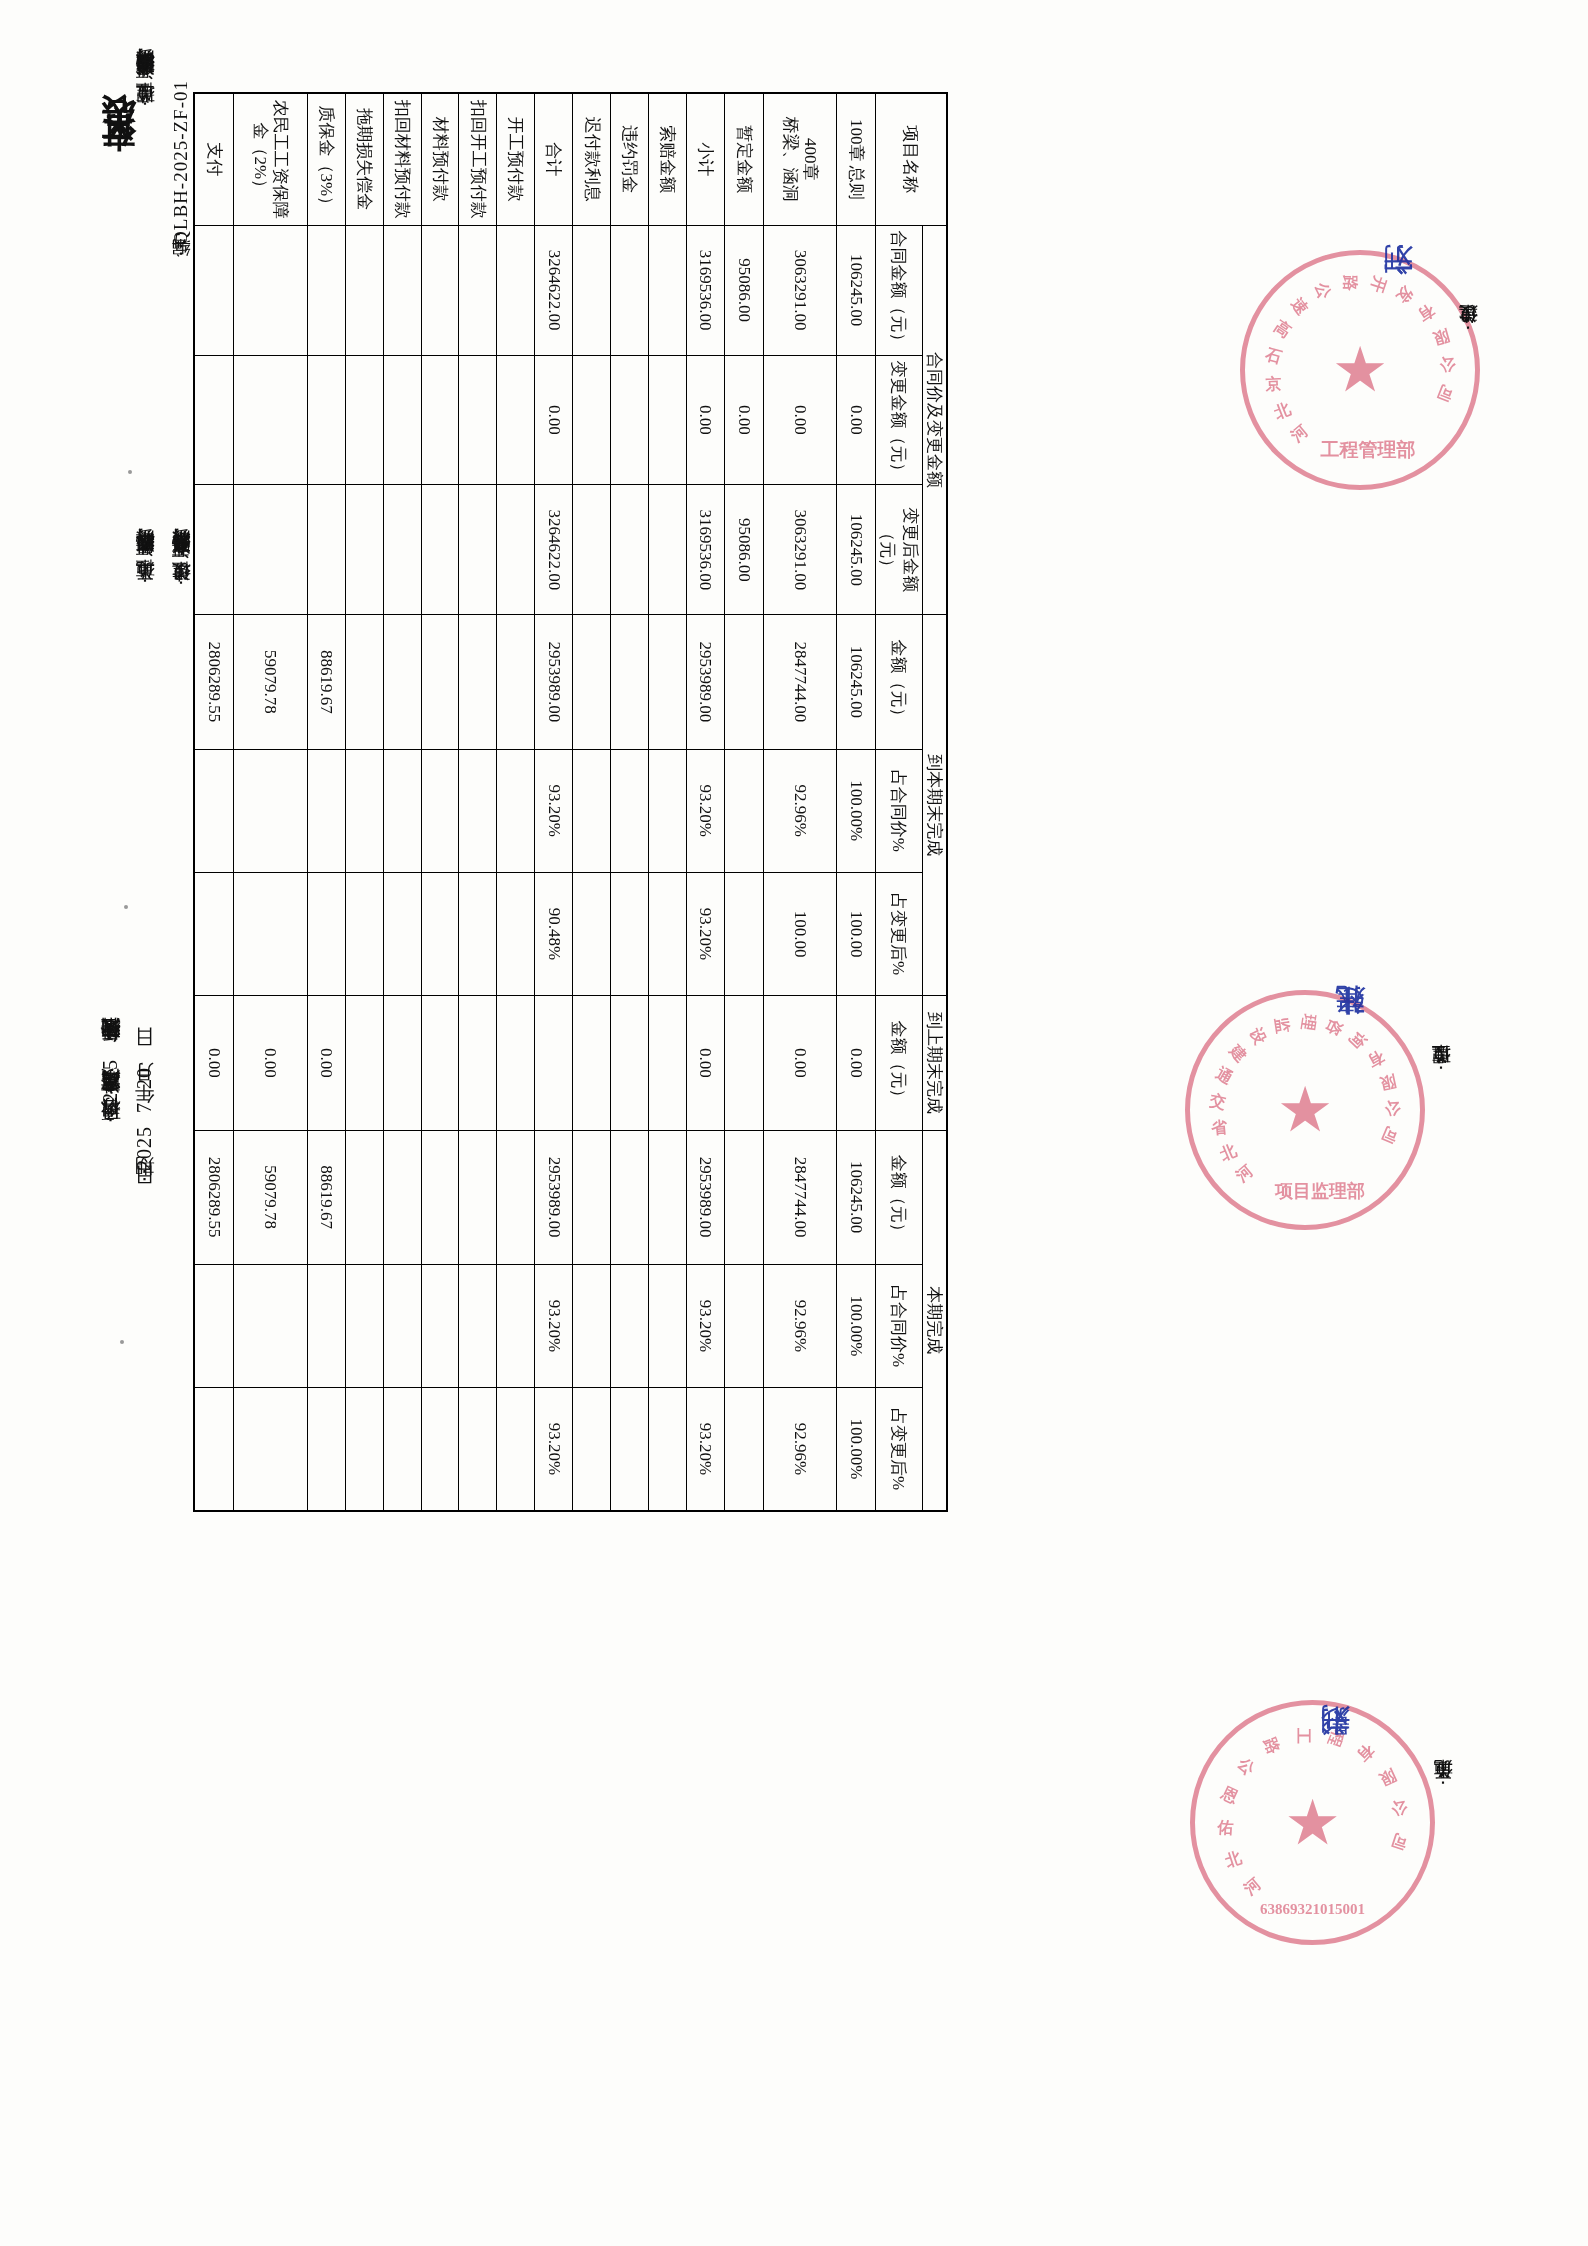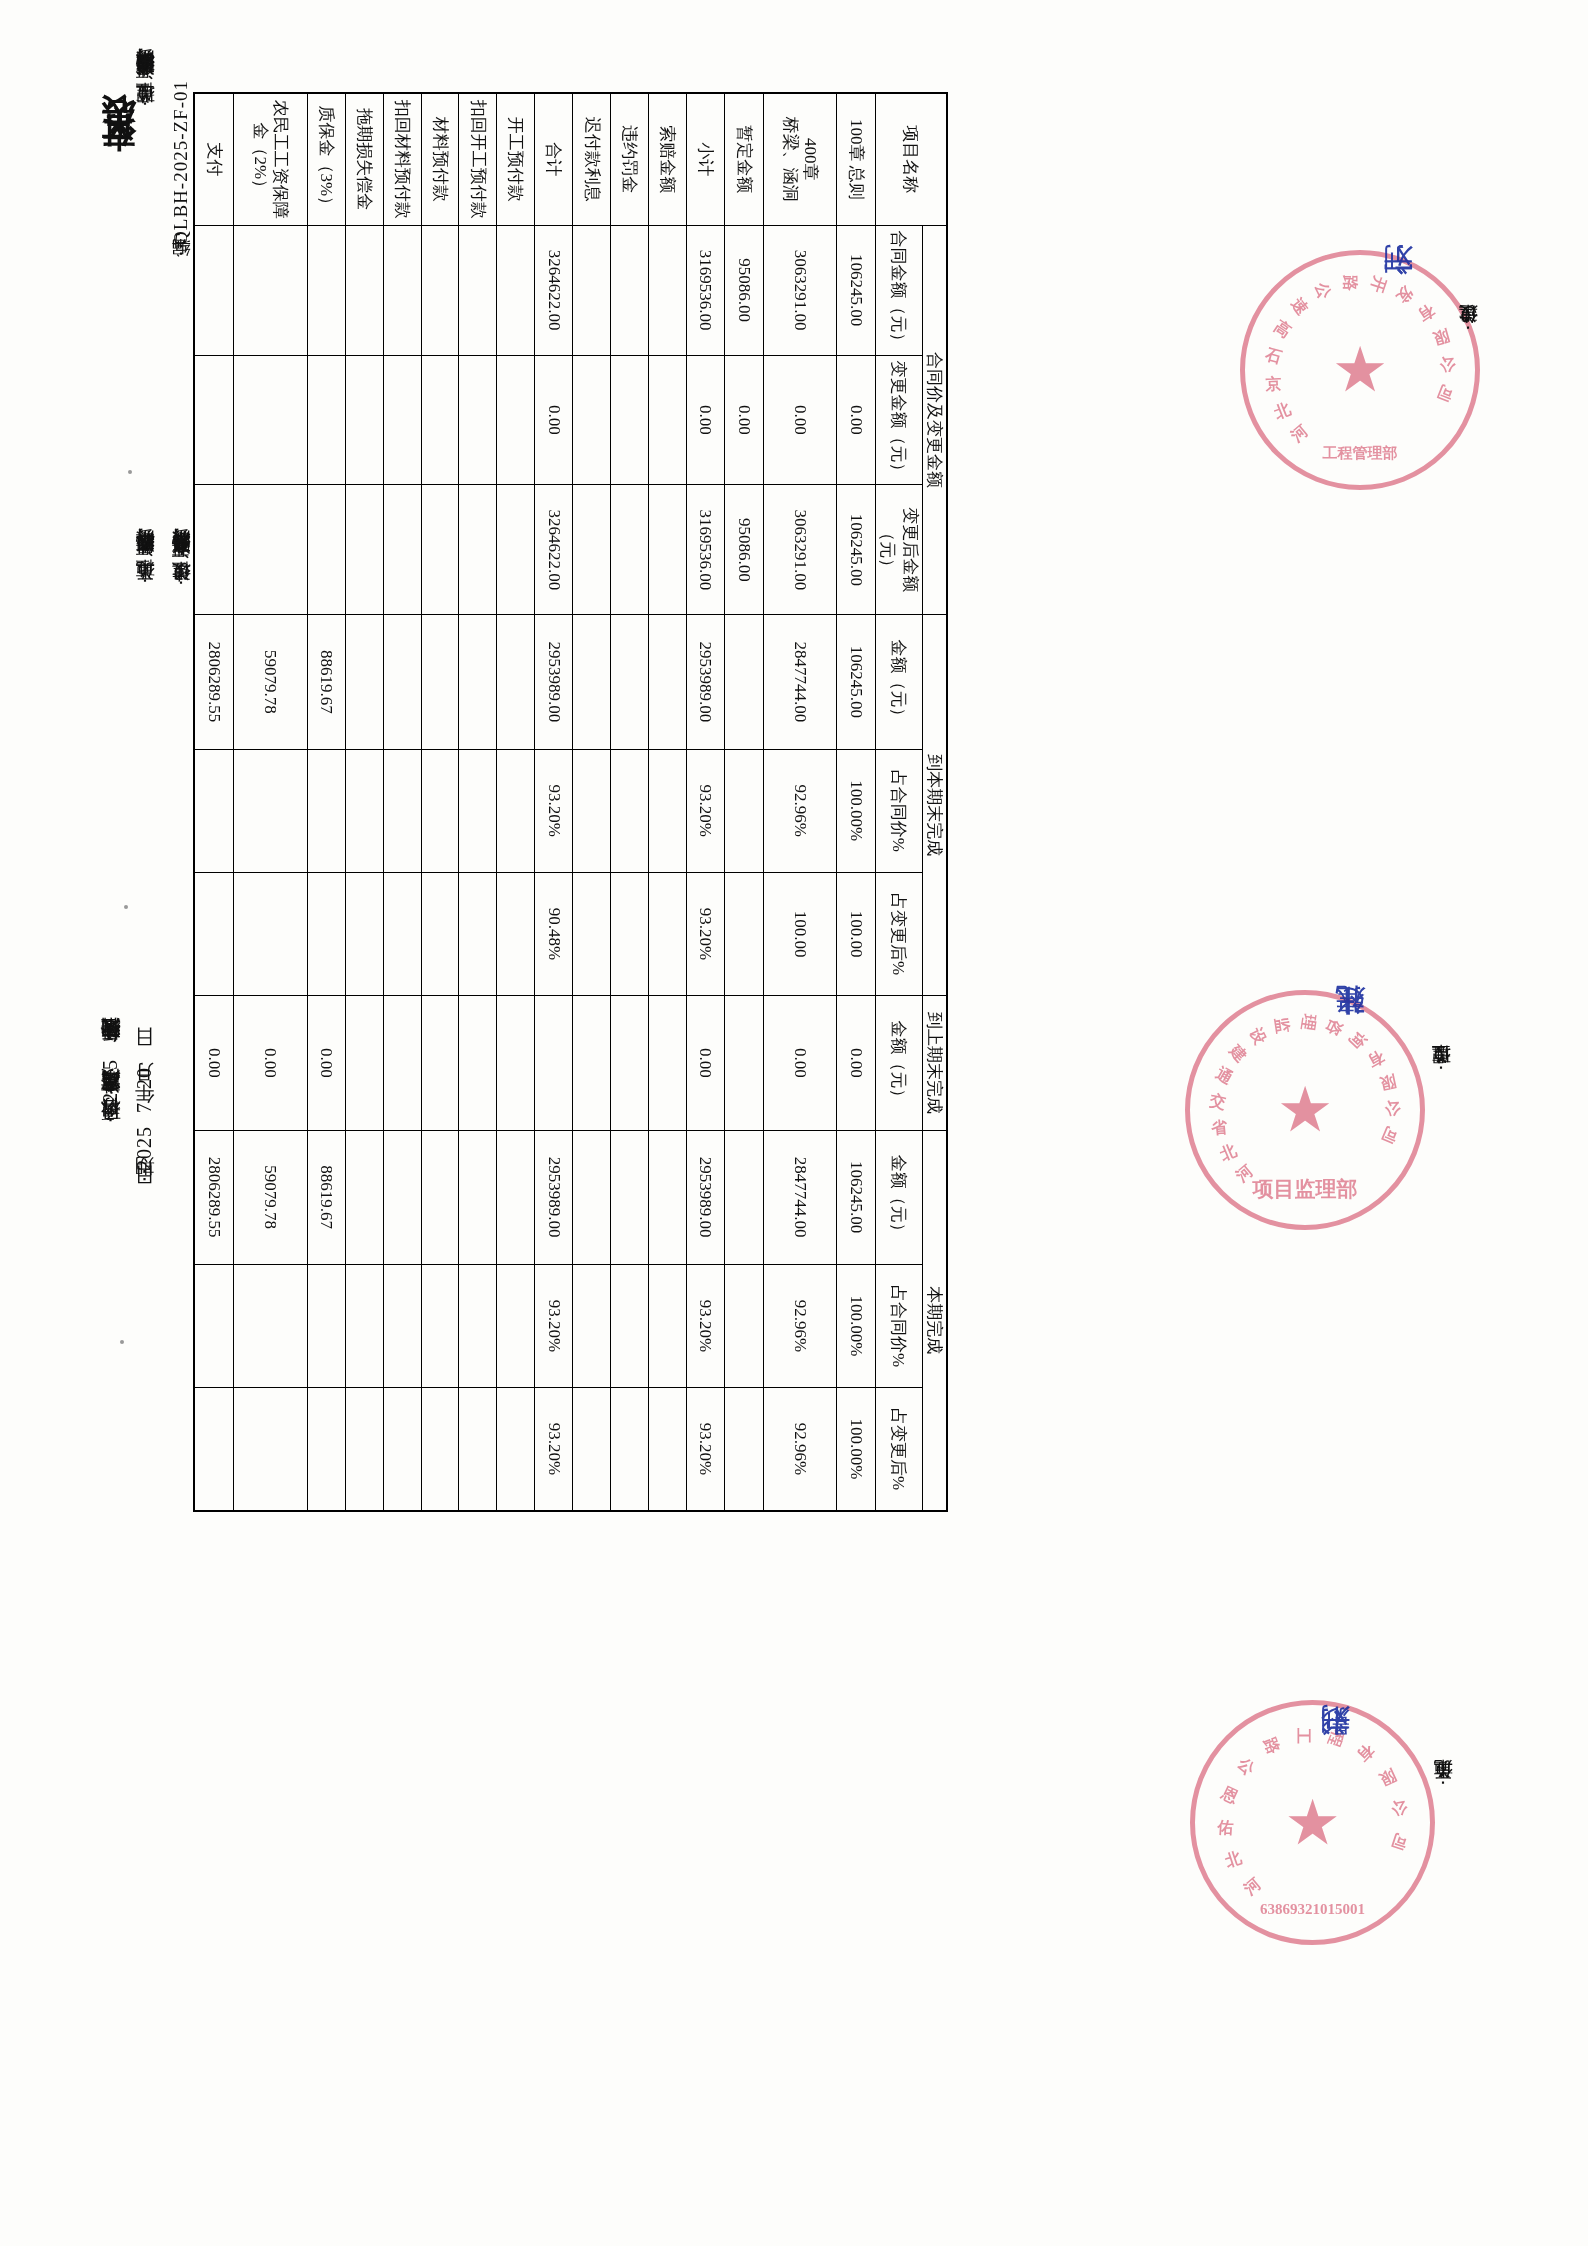--- a/index.html
+++ b/index.html
@@ -416,42 +416,42 @@
         <span style="font-size: 16px; transform: rotate(-37.1429deg) translate(0px, -95px) rotate(90deg);">速</span>
         <span style="font-size: 16px; transform: rotate(-18.5714deg) translate(0px, -95px) rotate(90deg);">公</span>
         <span style="font-size: 16px; transform: rotate(0deg) translate(0px, -95px) rotate(90deg);">路</span>
         <span style="font-size: 16px; transform: rotate(18.5714deg) translate(0px, -95px) rotate(90deg);">开</span>
         <span style="font-size: 16px; transform: rotate(37.1429deg) translate(0px, -95px) rotate(90deg);">发</span>
         <span style="font-size: 16px; transform: rotate(55.7143deg) translate(0px, -95px) rotate(90deg);">有</span>
         <span style="font-size: 16px; transform: rotate(74.2857deg) translate(0px, -95px) rotate(90deg);">限</span>
         <span style="font-size: 16px; transform: rotate(92.8571deg) translate(0px, -95px) rotate(90deg);">公</span>
         <span style="font-size: 16px; transform: rotate(111.429deg) translate(0px, -95px) rotate(90deg);">司</span>
       </div>
-      <div style="position: absolute; bottom: 22px; left: 0px; width: 100%; font-size: 15px;">工程管理部</div>
+      <div style="position: absolute; bottom: 22px; left: 8px; width: 100%; font-size: 19px;">工程管理部</div>
     </div>
   <div class="stamp" id="stamp2">
     <div class="star">★</div>
   <div class="ring-text">
         <span style="font-size: 16px; transform: rotate(-130deg) translate(0px, -95px) rotate(90deg);">河</span>
         <span style="font-size: 16px; transform: rotate(-112.667deg) translate(0px, -95px) rotate(90deg);">北</span>
         <span style="font-size: 16px; transform: rotate(-95.3333deg) translate(0px, -95px) rotate(90deg);">省</span>
         <span style="font-size: 16px; transform: rotate(-78deg) translate(0px, -95px) rotate(90deg);">交</span>
         <span style="font-size: 16px; transform: rotate(-60.6667deg) translate(0px, -95px) rotate(90deg);">通</span>
         <span style="font-size: 16px; transform: rotate(-43.3333deg) translate(0px, -95px) rotate(90deg);">建</span>
         <span style="font-size: 16px; transform: rotate(-26deg) translate(0px, -95px) rotate(90deg);">设</span>
         <span style="font-size: 16px; transform: rotate(-8.66667deg) translate(0px, -95px) rotate(90deg);">监</span>
         <span style="font-size: 16px; transform: rotate(8.66667deg) translate(0px, -95px) rotate(90deg);">理</span>
         <span style="font-size: 16px; transform: rotate(26deg) translate(0px, -95px) rotate(90deg);">咨</span>
         <span style="font-size: 16px; transform: rotate(43.3333deg) translate(0px, -95px) rotate(90deg);">询</span>
         <span style="font-size: 16px; transform: rotate(60.6667deg) translate(0px, -95px) rotate(90deg);">有</span>
         <span style="font-size: 16px; transform: rotate(78deg) translate(0px, -95px) rotate(90deg);">限</span>
         <span style="font-size: 16px; transform: rotate(95.3333deg) translate(0px, -95px) rotate(90deg);">公</span>
         <span style="font-size: 16px; transform: rotate(112.667deg) translate(0px, -95px) rotate(90deg);">司</span>
       </div>
-      <div style="position: absolute; bottom: 22px; left: 0px; width: 100%; font-size: 21px;">项目监理部</div>
+      <div style="position: absolute; bottom: 22px; left: 15px; width: 100%; font-size: 18px;">项目监理部</div>
     </div>
   <div class="stamp" id="stamp3">
     <div class="star">★</div>
   <div class="ring-text">
         <span style="font-size: 16px; transform: rotate(-130deg) translate(0px, -95px) rotate(90deg);">河</span>
         <span style="font-size: 16px; transform: rotate(-108.333deg) translate(0px, -95px) rotate(90deg);">北</span>
         <span style="font-size: 16px; transform: rotate(-86.6667deg) translate(0px, -95px) rotate(90deg);">佑</span>
         <span style="font-size: 16px; transform: rotate(-65deg) translate(0px, -95px) rotate(90deg);">恩</span>
         <span style="font-size: 16px; transform: rotate(-43.3333deg) translate(0px, -95px) rotate(90deg);">公</span>
         <span style="font-size: 16px; transform: rotate(-21.6667deg) translate(0px, -95px) rotate(90deg);">路</span>

